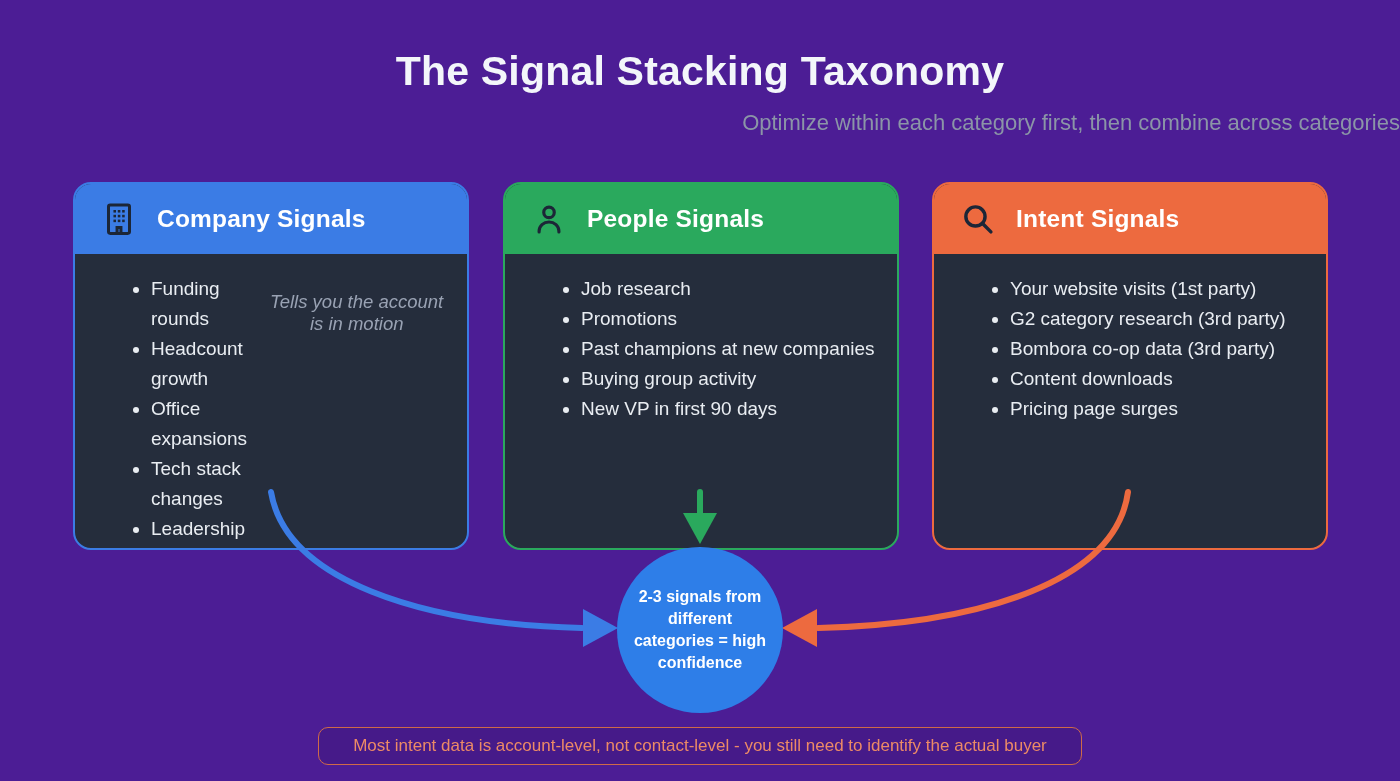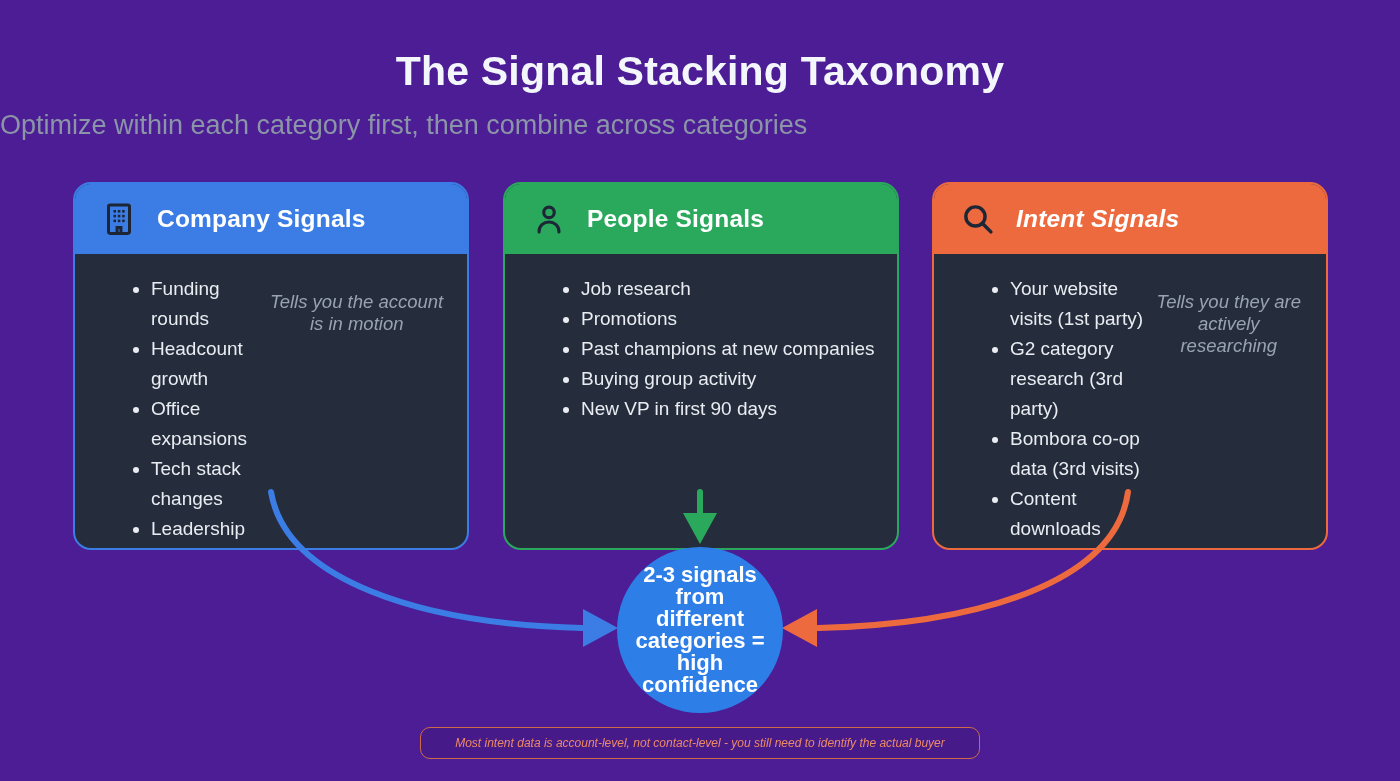--- a/index.html
+++ b/index.html
@@ -20,23 +20,23 @@
     top: 48px; left: 0; width: 100%;
     text-align: center;
     color: #f3f6fa;
     font-size: 41px;
     font-weight: 700;
     letter-spacing: 0.2px;
   }
   .page-subtitle {
     position: absolute;
     top: 110px; left: 0; width: 100%;
-    text-align: left;
+    text-align: right;
     color: #8b95a7;
-    font-size: 27px;
+    font-size: 22px;
     font-weight: 400;
   }
 
   .card {
     position: absolute;
     top: 182px;
     width: 396px;
     height: 368px;
     border-radius: 18px;
     background: #252d3c;
@@ -52,21 +52,21 @@
   .card-header {
     height: 70px;
     flex: 0 0 70px;
     display: flex;
     align-items: center;
     padding-left: 26px;
     gap: 20px;
   }
   .card--company .card-header { background: #3b7ce5; }
   .card--people  .card-header { background: #2aa95d; }
-  .card--intent  .card-header { background: #ed6a3f; font-style: italic; }
+  .card--intent  .card-header { background: #ed6a3f; }
 
   .card-header .hicon { width: 36px; height: 36px; color: #1c2637; flex: 0 0 36px; }
   .hicon svg { width: 100%; height: 100%; display: block; }
 
   .card-title {
     color: #ffffff;
     font-size: 24.5px;
     font-weight: 700;
     letter-spacing: 0.2px;
   }
@@ -111,41 +111,40 @@
     border-radius: 50%;
     background: #2e7ee8;
     display: flex;
     align-items: center;
     justify-content: center;
     text-align: center;
   }
   .center-node .label {
     width: 142px;
     color: #ffffff;
-    font-size: 22px;
+    font-size: 16px;
     font-weight: 700;
     line-height: 22px;
   }
 
   .footer-note {
     position: absolute;
     left: 0; right: 0;
     top: 727px;
     display: flex;
     justify-content: center;
   }
   .footer-note .box {
     border: 1.5px solid #cf6a48;
     border-radius: 10px;
     padding: 8px 34px;
     color: #ec8a66;
-    font-size: 12px;
+    font-size: 17px;
     background: rgba(0,0,0,0.08);
     white-space: nowrap;
-    font-style: italic;
   }
 </style>
 </head>
 <body>
 
 <div class="canvas">
 
   <div class="page-title">The Signal Stacking Taxonomy</div>
   <div class="page-subtitle">Optimize within each category first, then combine across categories</div>
 
@@ -208,25 +207,24 @@
           <circle cx="10.3" cy="10.3" r="6.4"></circle>
           <line x1="15.2" y1="15.2" x2="20.6" y2="20.6"></line>
         </svg>
       </span>
       <span class="card-title">Intent Signals</span>
     </div>
     <div class="card-body">
       <ul>
         <li>Your website visits (1st party)</li>
         <li>G2 category research (3rd party)</li>
-        <li>Bombora co-op data (3rd visits)</li>
+        <li>Bombora co-op data (3rd party)</li>
         <li>Content downloads</li>
         <li>Pricing page surges</li>
       </ul>
-      <div class="card-footnote">Tells you they are actively researching</div>
     </div>
   </div>
 
   <svg class="arrows" viewBox="0 0 1400 781">
     <g>
       <path d="M 271 492 C 286 580, 420 624, 582 628" fill="none" stroke="#3b7ce5" stroke-width="6" stroke-linecap="round"></path>
       <polygon points="618,628 583,609 583,647" fill="#3b7ce5"></polygon>
     </g>
     <g>
       <path d="M 700 492 L 700 516" fill="none" stroke="#2aa95d" stroke-width="6" stroke-linecap="round"></path>

